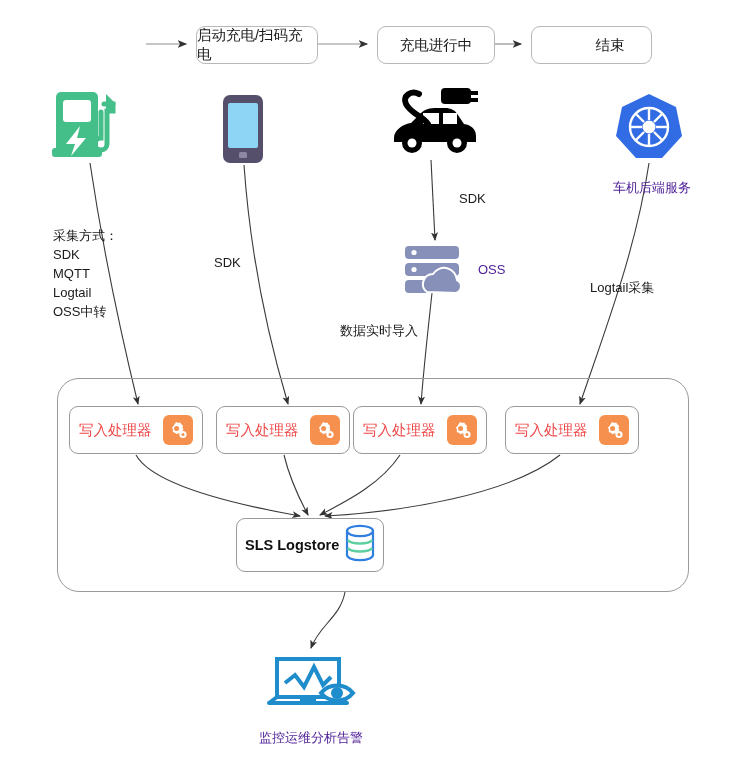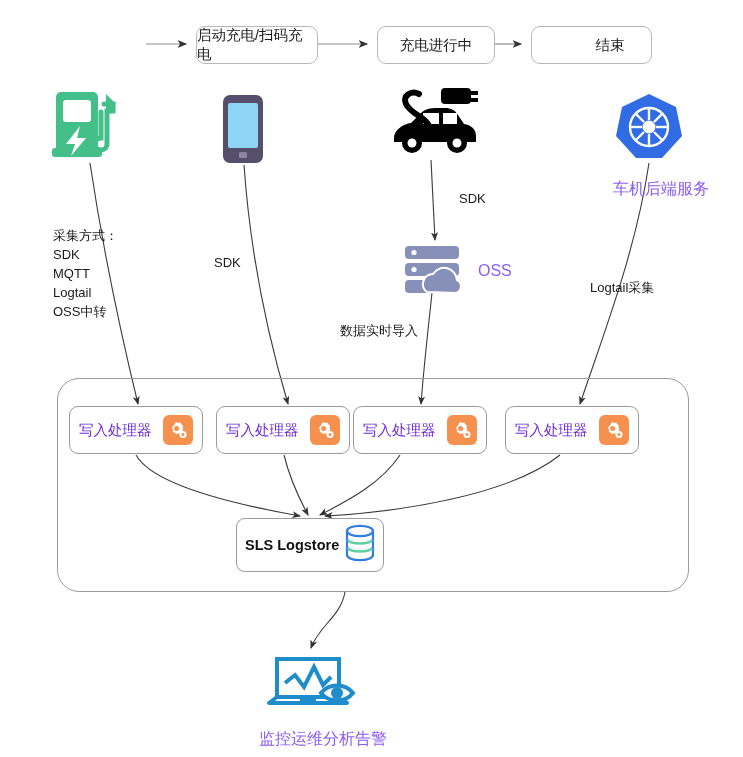--- a/index.html
+++ b/index.html
@@ -5,30 +5,30 @@
   html,body{margin:0;padding:0;background:#ffffff;}
   body{width:743px;height:757px;position:relative;overflow:hidden;
        font-family:"Liberation Sans","DejaVu Sans",sans-serif;color:#1a1a1a;}
   #stage{position:relative;width:743px;height:757px;}
   #edges{position:absolute;left:0;top:0;width:743px;height:757px;pointer-events:none;}
 
   .flowbox{position:absolute;border:1px solid #b8b8b8;border-radius:9px;background:#fff;
            display:flex;align-items:center;justify-content:center;font-size:14.5px;color:#1a1a1a;}
 
   .node{position:absolute;}
-  .nodelabel{position:absolute;font-size:16px;color:#8b5cf6;white-space:nowrap;}
+  .nodelabel{position:absolute;font-size:13px;color:#4c1d95;white-space:nowrap;}
   .edgelabel{position:absolute;font-size:13px;color:#1a1a1a;white-space:nowrap;line-height:20px;}
 
   .container{position:absolute;left:57px;top:378px;width:630px;height:212px;
              border:1px solid #9a9a9a;border-radius:22px;background:transparent;}
 
   .proc{position:absolute;top:406px;width:134px;height:48px;border:1px solid #9a9a9a;
         border-radius:9px;background:#fff;display:flex;align-items:center;
         justify-content:space-between;padding:0 9px;box-sizing:border-box;}
-  .proc .ptext{font-size:14.5px;color:#6d28d9;}
+  .proc .ptext{font-size:14.5px;color:#ef4444;}
   .gearbox{width:30px;height:30px;border-radius:6px;background:#f5904f;
            display:flex;align-items:center;justify-content:center;}
 
   .logstore{position:absolute;left:236px;top:518px;width:148px;height:54px;border:1px solid #9a9a9a;
             border-radius:9px;background:#fff;display:flex;align-items:center;
             justify-content:space-between;padding:0 8px;box-sizing:border-box;}
   .logstore .ltext{font-size:14.5px;font-weight:bold;color:#111;}
 
   .multiline{line-height:19px;}
 </style>

